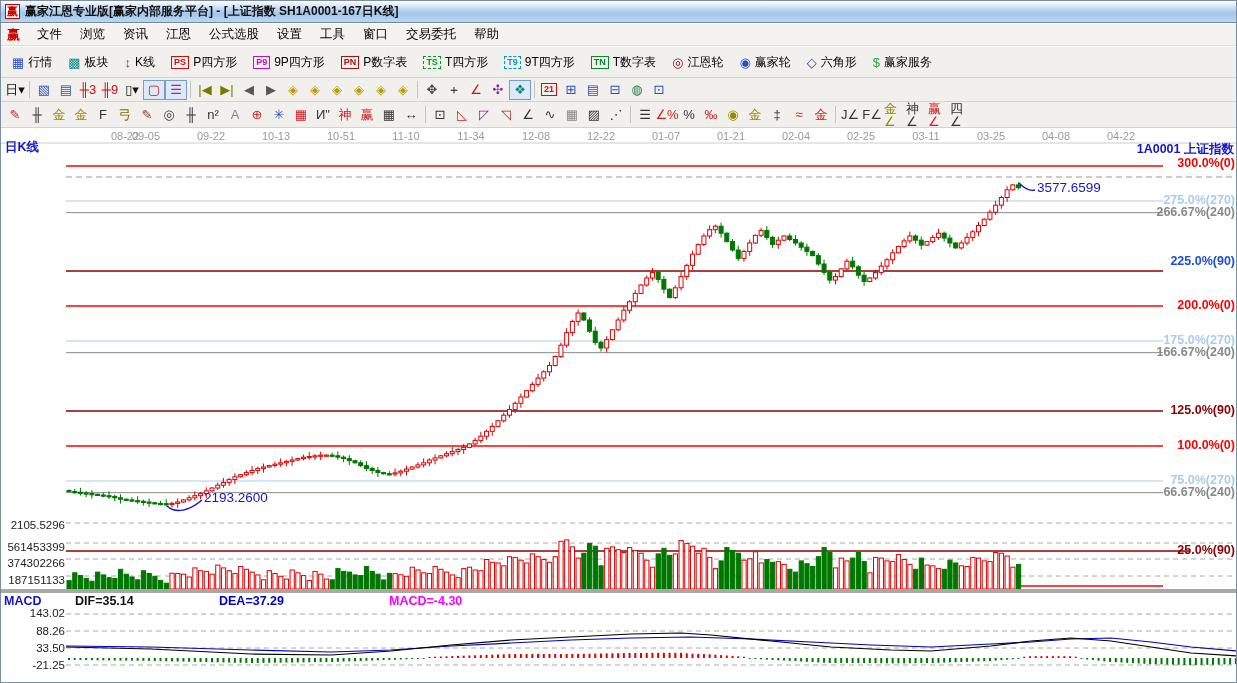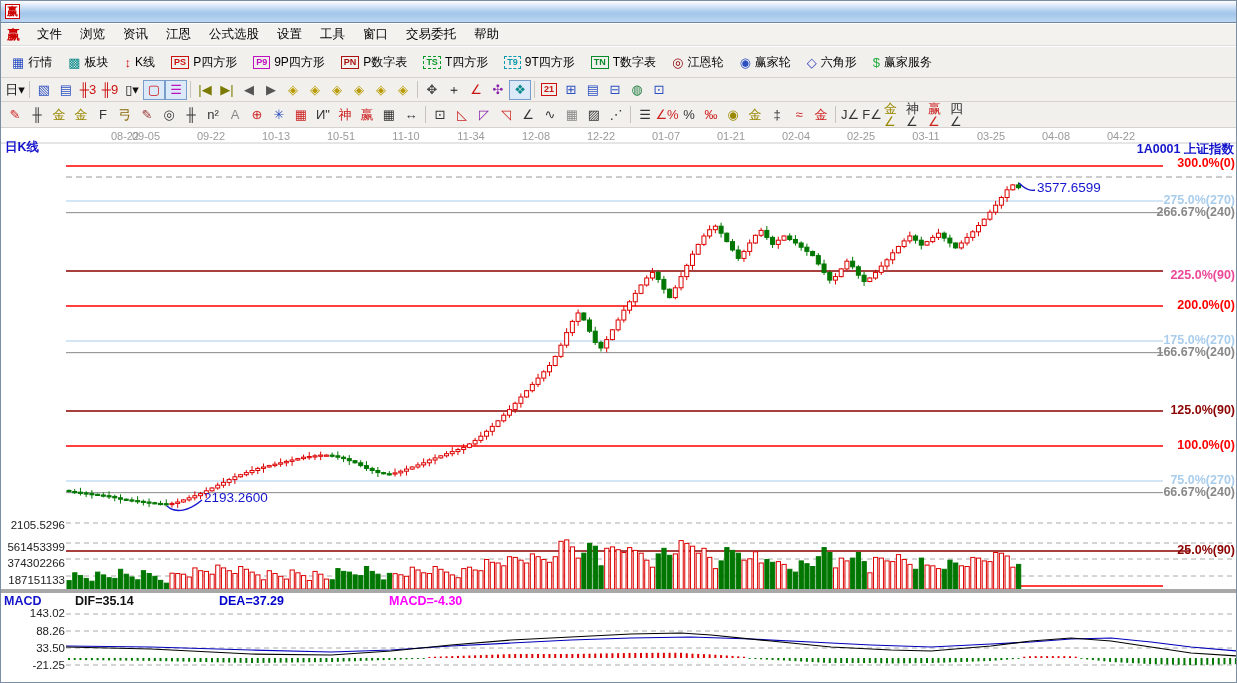--- a/index.html
+++ b/index.html
@@ -39,20 +39,21 @@
   .corner-blue{position:absolute;color:#1414cc;font-size:12.5px;font-weight:bold;white-space:nowrap;}
   .annot{position:absolute;color:#1515cc;font-size:13.5px;white-space:nowrap;}
   .macdhead{position:absolute;font-size:12.5px;font-weight:bold;white-space:nowrap;}
 </style>
 </head>
 <body>
 
 <div id="app">
   <div class="titlebar">
     <div class="appicon">赢</div>
+    <div class="titletext">赢家江恩专业版[赢家内部服务平台] - [上证指数  SH1A0001-167日K线]</div>
   </div>
 
   <div class="menubar">
     <span class="menuicon">赢</span>
     <span id="menu-items" style="display:flex;">
         <div class="menu-item">文件</div>
         <div class="menu-item">浏览</div>
         <div class="menu-item">资讯</div>
         <div class="menu-item">江恩</div>
         <div class="menu-item">公式选股</div>
@@ -1104,21 +1105,21 @@
         <div class="datelabel" style="left: 1120px;">04-22</div>
       </div>
 
     <div class="corner-blue" style="left:4px;top:11px;">日K线</div>
     <div class="corner-blue" style="right:4px;top:13px;">1A0001  上证指数</div>
 
     <div id="gannlabels">
         <div class="gannlabel" style="top: 28px; color: rgb(255, 0, 0); text-align: center;">300.0%(0)</div>
         <div class="gannlabel" style="top: 65px; color: rgb(169, 205, 236);">275.0%(270)</div>
         <div class="gannlabel" style="top: 76.662px; color: rgb(136, 136, 136);">266.67%(240)</div>
-        <div class="gannlabel" style="top: 140px; color: #ec4899;">225.0%(90)</div>
+        <div class="gannlabel" style="top: 126px; color: #1d4ed8;">225.0%(90)</div>
         <div class="gannlabel" style="top: 170px; color: rgb(255, 0, 0);">200.0%(0)</div>
         <div class="gannlabel" style="top: 205px; color: rgb(169, 205, 236);">175.0%(270)</div>
         <div class="gannlabel" style="top: 216.662px; color: rgb(136, 136, 136);">166.67%(240)</div>
         <div class="gannlabel" style="top: 275px; color: rgb(139, 0, 0);">125.0%(90)</div>
         <div class="gannlabel" style="top: 310px; color: rgb(255, 0, 0);">100.0%(0)</div>
         <div class="gannlabel" style="top: 345px; color: rgb(169, 205, 236);">75.0%(270)</div>
         <div class="gannlabel" style="top: 356.662px; color: rgb(136, 136, 136);">66.67%(240)</div>
         <div class="gannlabel" style="top: 415px; color: rgb(139, 0, 0);">25.0%(90)</div>
       </div>
     <div id="volscale">

